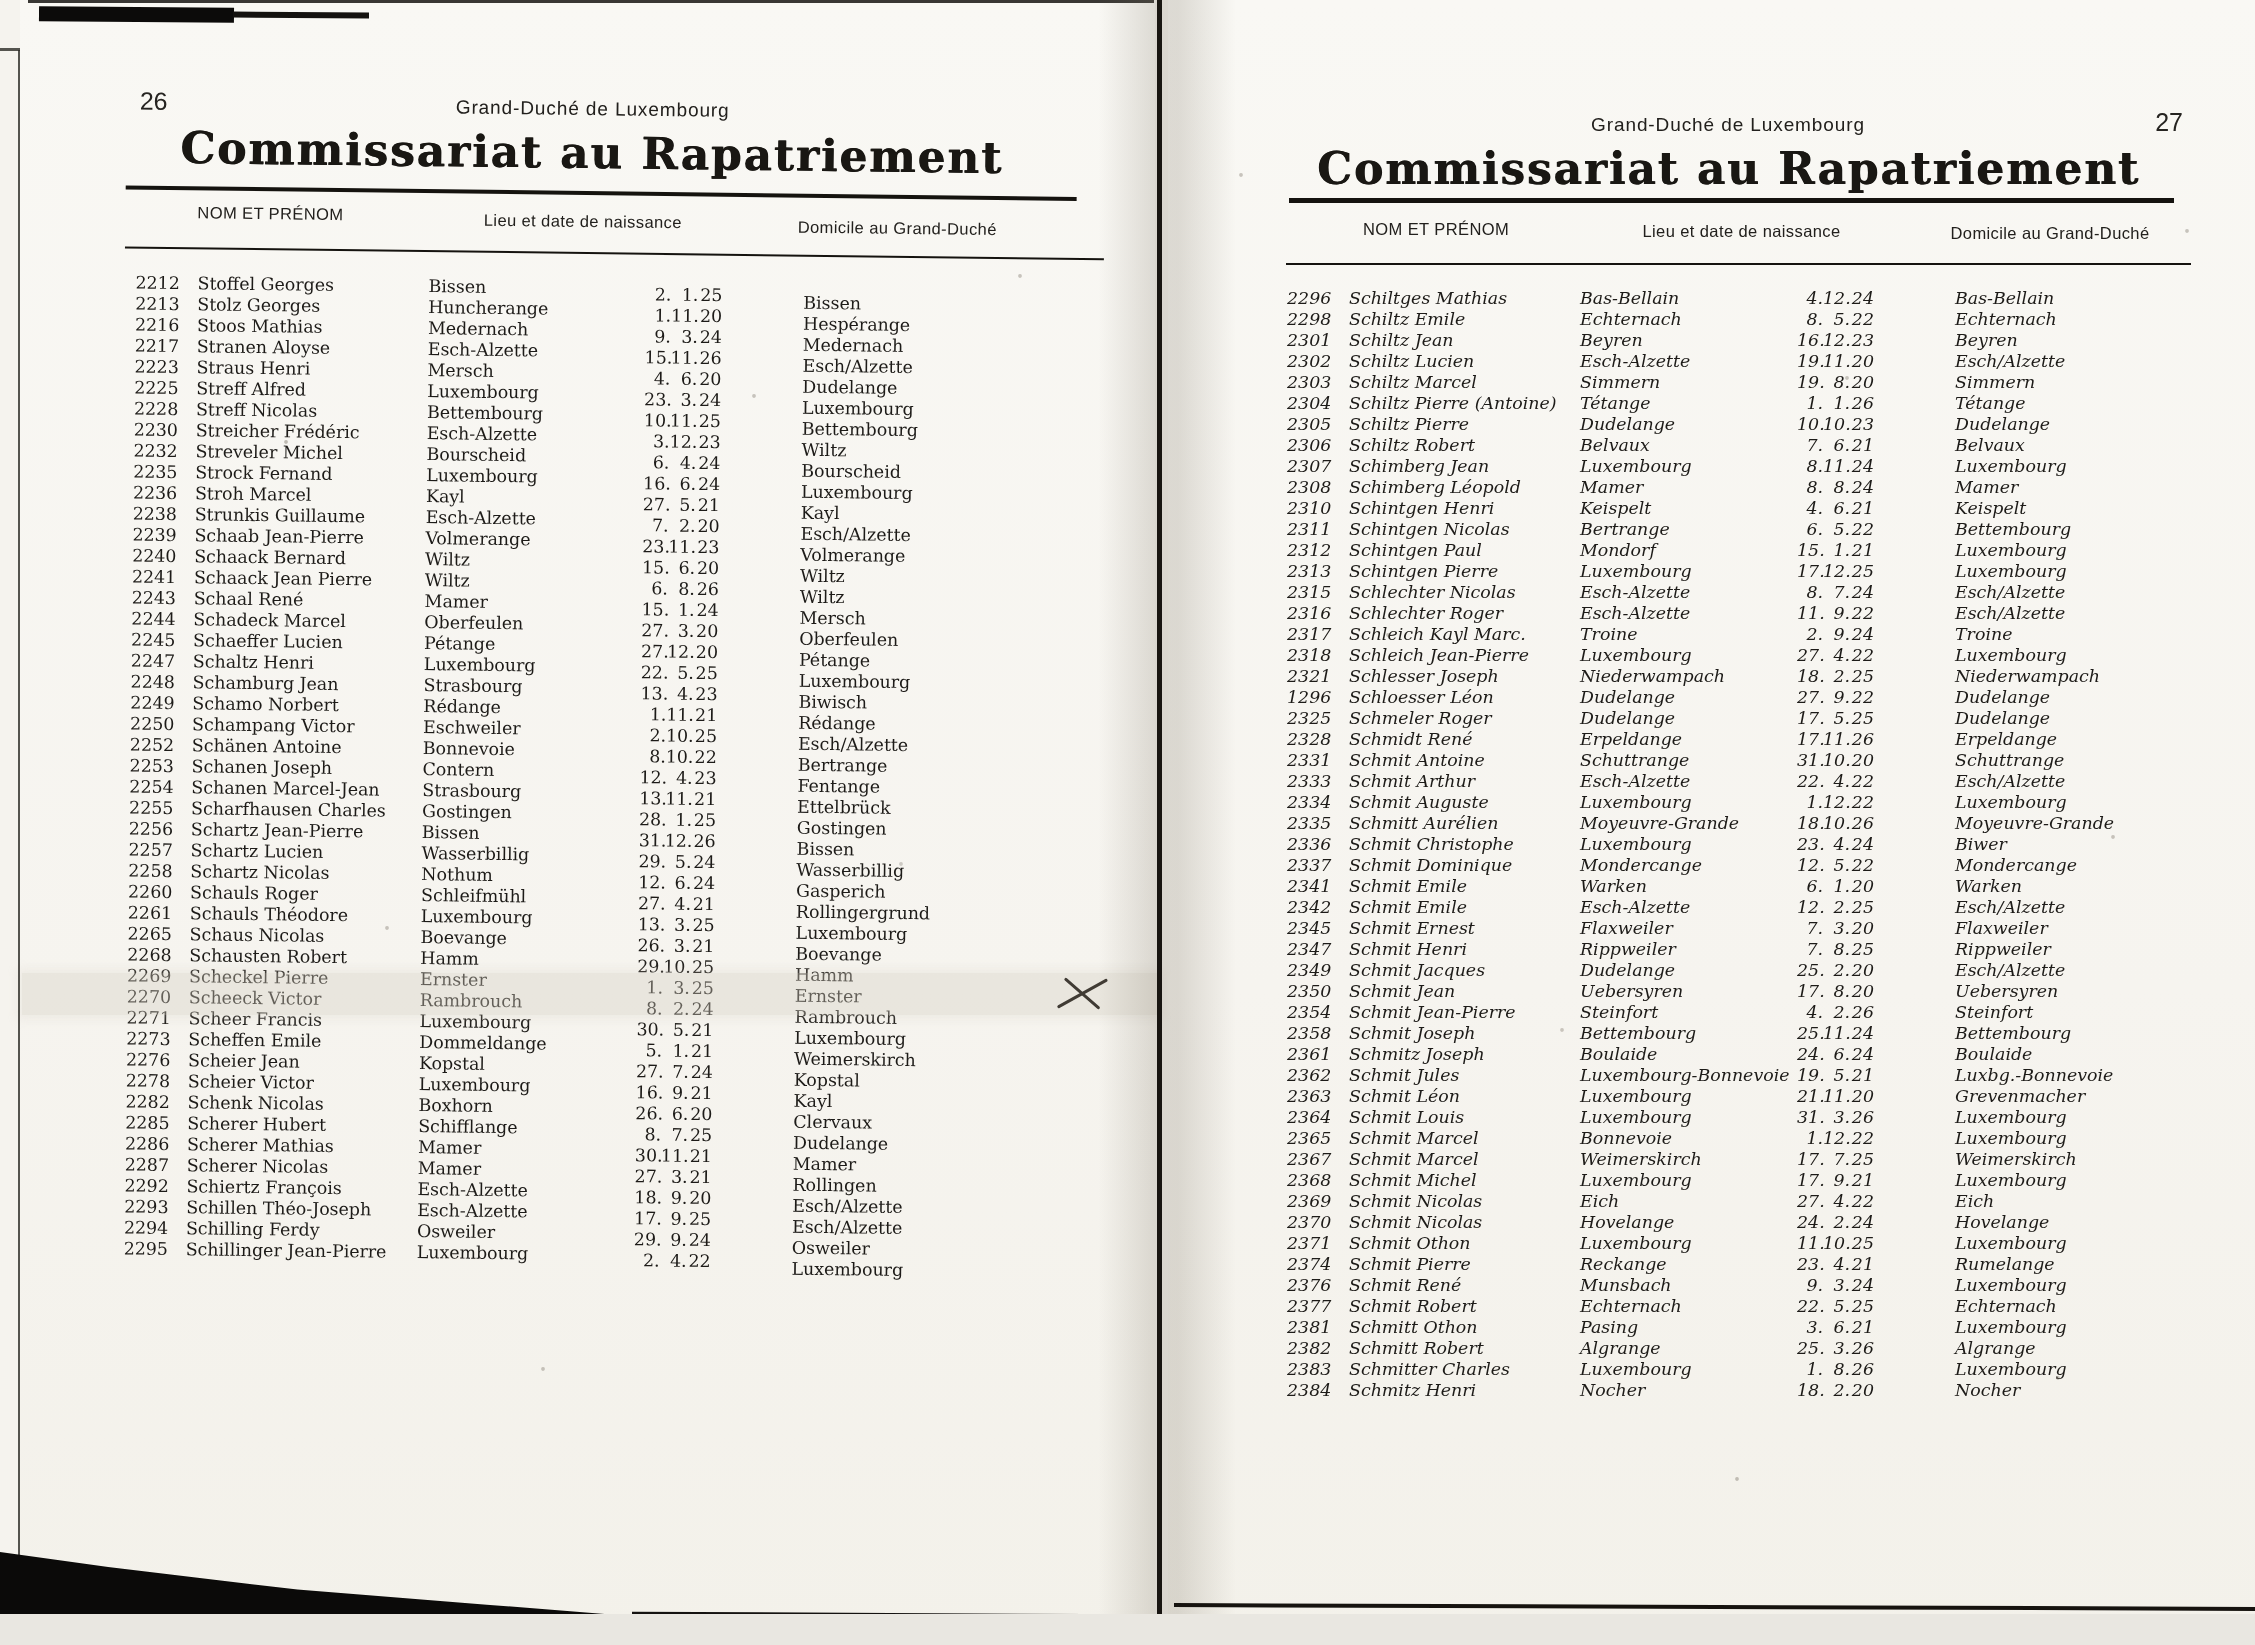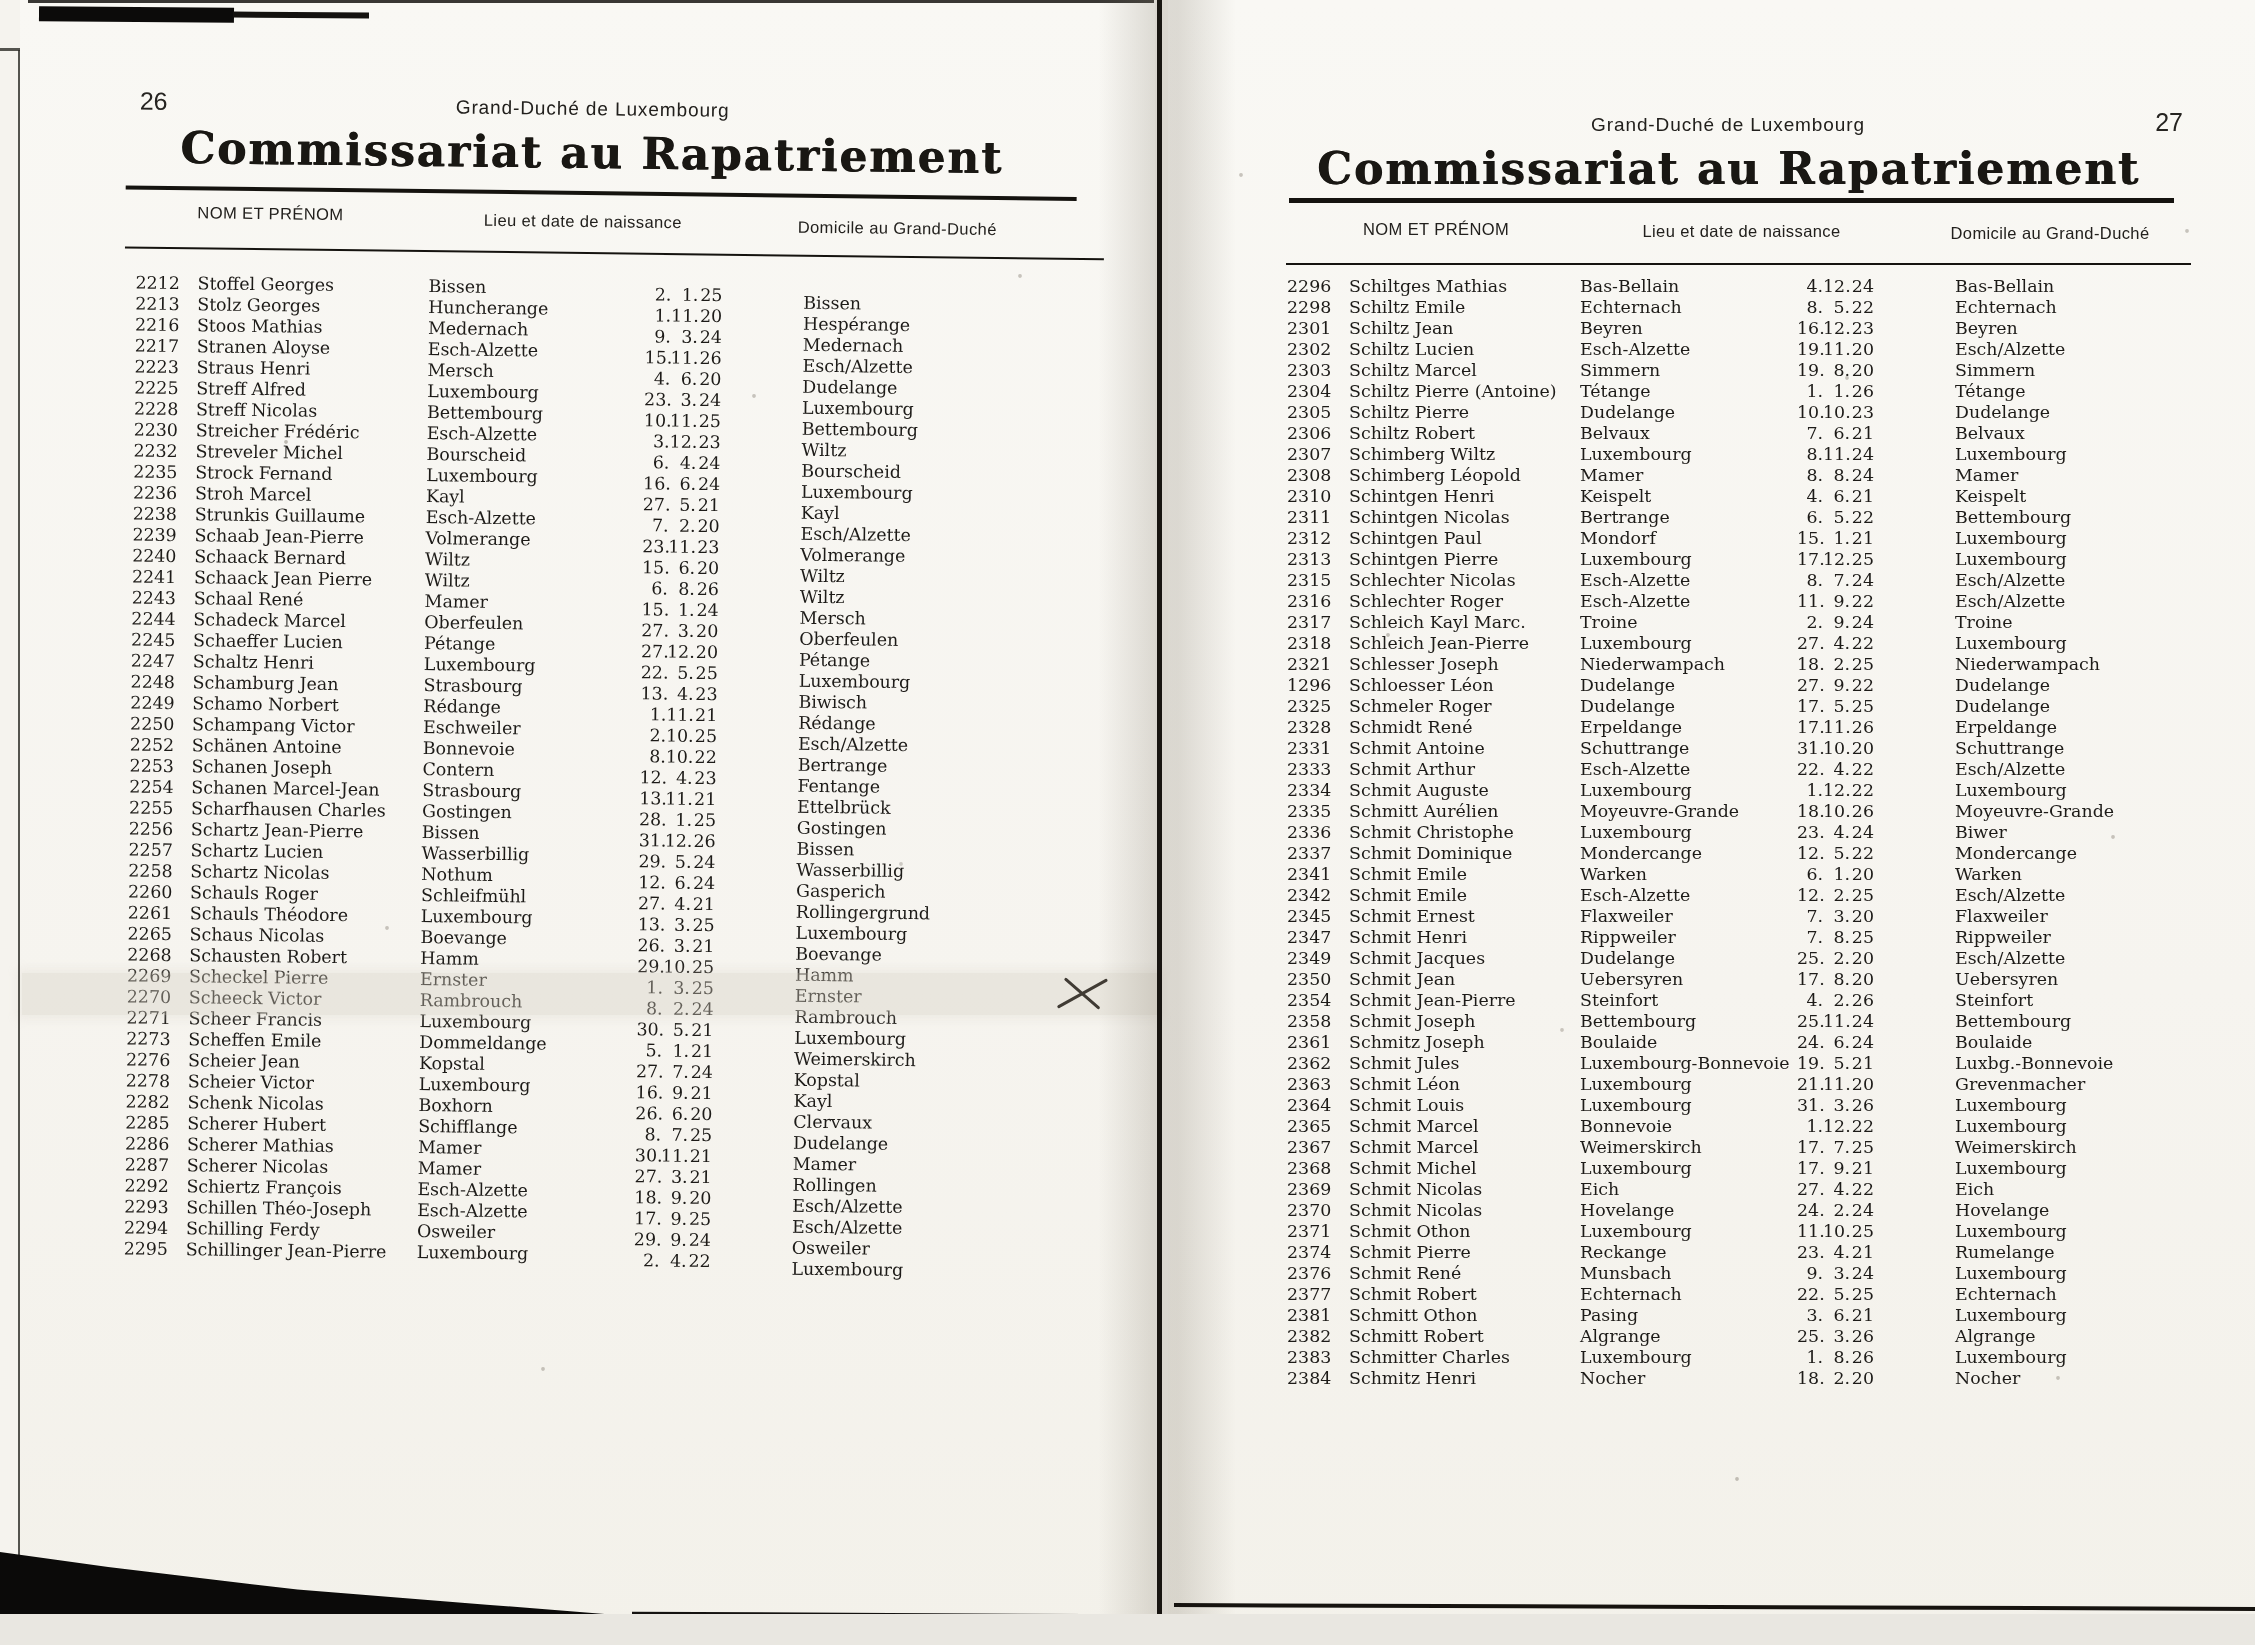--- a/index.html
+++ b/index.html
@@ -35,21 +35,21 @@
   .colhead{position:absolute;font-family:"Liberation Sans",sans-serif;font-size:16.5px;color:#22201d;letter-spacing:0.4px;}
   .page-left .ch-name{left:180px;top:202px;}
   .page-left .ch-birth{left:457px;top:206px;width:217px;text-align:center;}
   .page-left .ch-dom{left:770px;top:209px;width:220px;text-align:center;}
   .page-right .ch-name{left:195px;top:220px;}
   .page-right .ch-birth{left:465px;top:222px;width:217px;text-align:center;}
   .page-right .ch-dom{left:770px;top:224px;width:224px;text-align:center;}
 
   .rows{position:absolute;left:0;width:100%;}
   .page-left .rows{top:272px;}
-  .page-right .rows{top:276px;}
+  .page-right .rows{top:288px;font-style:italic;}
   .row{display:flex;height:21px;line-height:21px;padding-left:119px;font-size:17.4px;white-space:nowrap;}
   .c{display:inline-block;}
   .c.no{width:62px;}
   .c.name{width:231px;}
   .c.birth{width:217px;}
   .c.day{width:26px;text-align:right;}
   .c.mon{width:27px;text-align:right;}
   .c.yr{width:24px;text-align:right;}
   .c.sp{width:81px;}
   .c.dom{flex:1;}
@@ -663,21 +663,21 @@
             <span class="c name">Schiltz Robert</span>
             <span class="c birth">Belvaux</span>
             <span class="c day">7.</span>
             <span class="c mon">6.</span>
             <span class="c yr">21</span>
             <span class="c sp"></span>
             <span class="c dom">Belvaux</span>
           </div>
           <div class="row">
             <span class="c no">2307</span>
-            <span class="c name">Schimberg Wiltz</span>
+            <span class="c name">Schimberg Jean</span>
             <span class="c birth">Luxembourg</span>
             <span class="c day">8.</span>
             <span class="c mon">11.</span>
             <span class="c yr">24</span>
             <span class="c sp"></span>
             <span class="c dom">Luxembourg</span>
           </div>
           <div class="row">
             <span class="c no">2308</span>
             <span class="c name">Schimberg Léopold</span>

